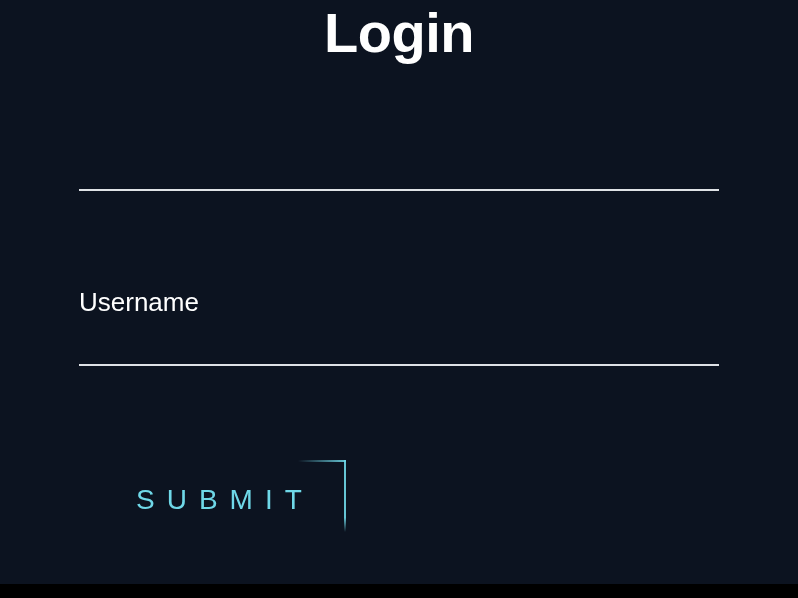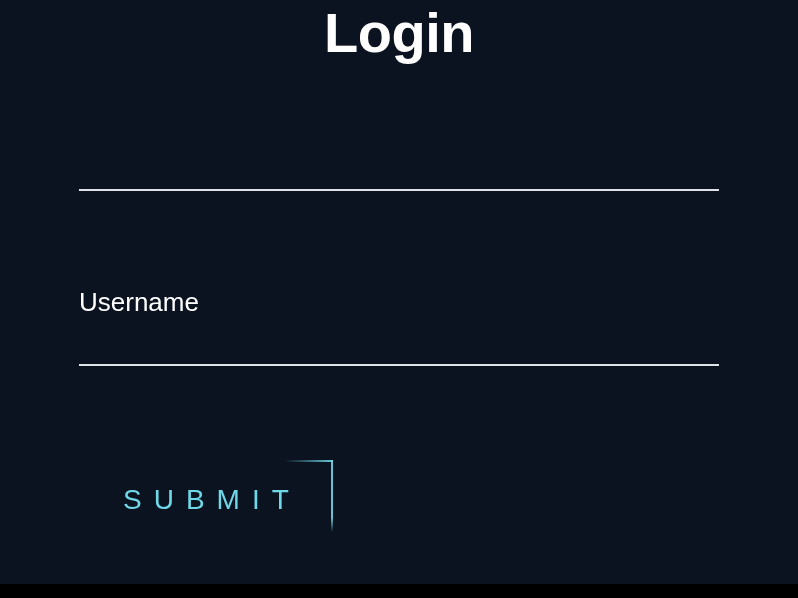--- a/index.html
+++ b/index.html
@@ -44,21 +44,21 @@
       background: transparent;
       border: none;
       border-bottom: 2px solid #dfe2e6;
       color: #ffffff;
       font-size: 22px;
       padding: 2px 0 4px 0;
       outline: none;
     }
     .submit-wrap {
       position: absolute;
-      left: 115px;
+      left: 128px;
       top: 460px;
     }
     .submit-button {
       background: transparent;
       border: none;
       color: #6fd8e8;
       font-size: 28px;
       font-weight: 400;
       letter-spacing: 12px;
       cursor: pointer;

